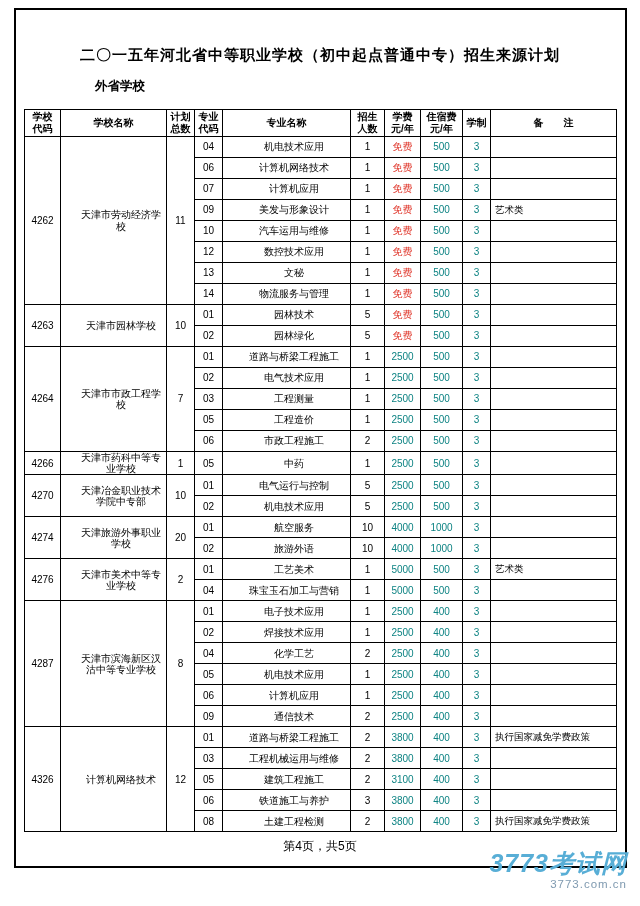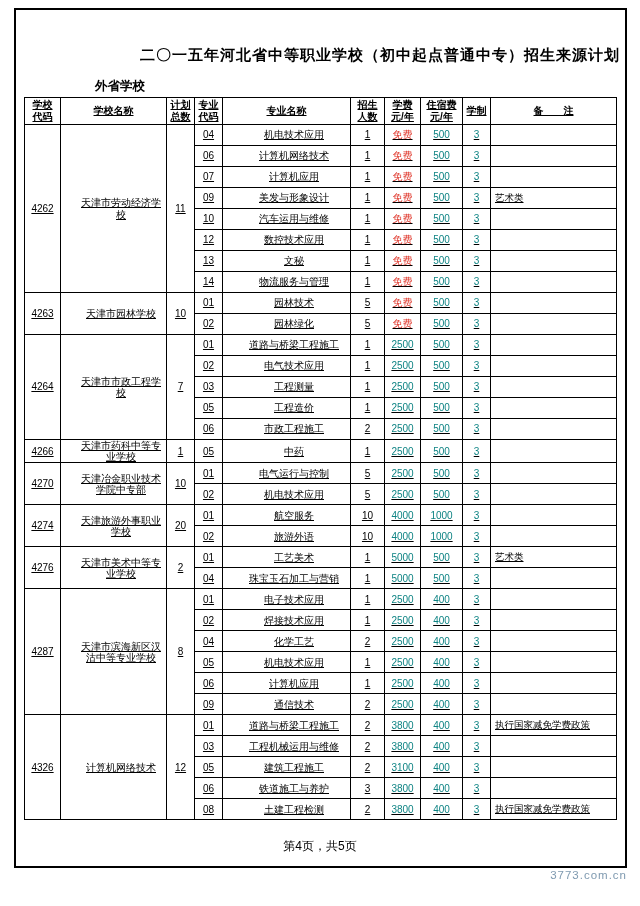--- a/index.html
+++ b/index.html
@@ -8,30 +8,30 @@
     width:640px; height:906px; position:relative;
     font-family:"Liberation Sans","DejaVu Sans",sans-serif;
     color:#000;
   }
   .page { position:absolute; inset:0; background:#fff; overflow:hidden; }
   .page-border {
     position:absolute; left:14px; top:8px; width:613px; height:860px;
     border:2px solid #000; pointer-events:none;
   }
   .title {
-    position:absolute; top:46px; left:20px; width:600px; text-align:right;
+    position:absolute; top:46px; left:20px; width:600px; text-align:center;
     font-size:15px; font-weight:bold; letter-spacing:1px; white-space:nowrap;
   }
   .subtitle {
     position:absolute; top:78px; left:95px;
     font-size:12.5px; font-weight:bold;
   }
   table.plan-table {
-    position:absolute; left:24px; top:97px; width:592px;
-    border-collapse:collapse; table-layout:fixed;text-decoration:underline;
+    position:absolute; left:24px; top:109px; width:592px;
+    border-collapse:collapse; table-layout:fixed;
   }
   .plan-table th, .plan-table td {
     border:1px solid #000; text-align:center; vertical-align:middle;
     overflow:hidden;
   }
   .plan-table th {
     font-size:10px; font-weight:bold; white-space:pre-line;
     line-height:1.25; height:27px; background:#fff;
   }
   .plan-table td {
@@ -44,21 +44,21 @@
   td.num  { color:var(--fee-number,#0d8383); }
   .footer {
     position:absolute; top:838px; left:20px; width:600px; text-align:center;
     font-size:12px; color:#000;
   }
   .watermark { position:absolute; right:13px; top:851px; text-align:right; line-height:1; }
   .wm-name {
     font-size:25px; font-weight:bold; font-style:italic;
     color:var(--watermark-blue,#58aed6); letter-spacing:1px;
   }
-  .wm-domain { font-size:11.5px; color:#7f9ab0; margin-top:19px; letter-spacing:1px; }
+  .wm-domain { font-size:11.5px; color:#7f9ab0; margin-top:3px; letter-spacing:1px; }
 </style>
 </head>
 <body>
 
 <div class="page">
   <div class="page-border"></div>
 
   <div class="title">二〇一五年河北省中等职业学校（初中起点普通中专）招生来源计划</div>
   <div class="subtitle">外省学校</div>
 
@@ -419,15 +419,16 @@
           <td class="num">400</td>
           <td class="num">3</td>
           <td class="remark">执行国家减免学费政策</td>
         </tr>
       </tbody>
   </table>
 
   <div class="footer">第4页，共5页</div>
 
   <div class="watermark">
+    <div class="wm-name">3773考试网</div>
     <div class="wm-domain">3773.com.cn</div>
   </div>
 </div>
 
 </body></html>

